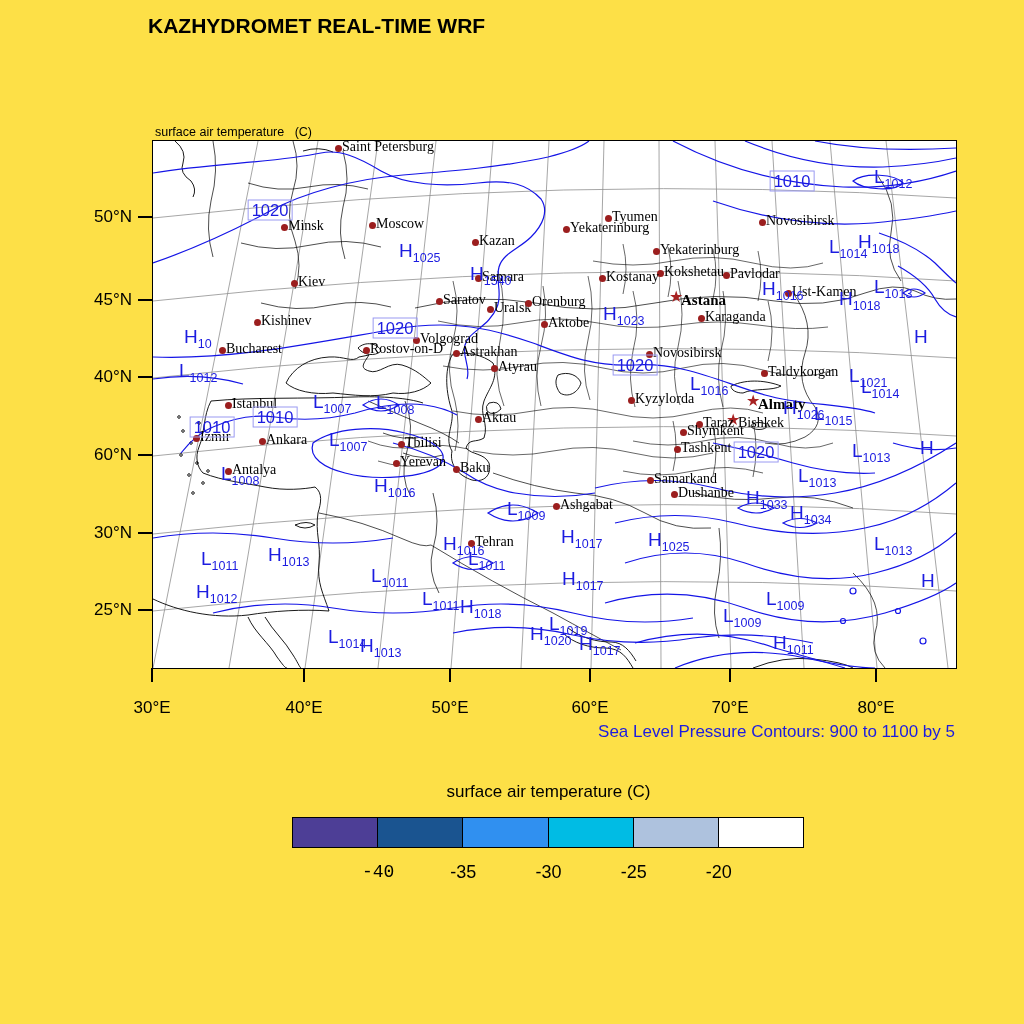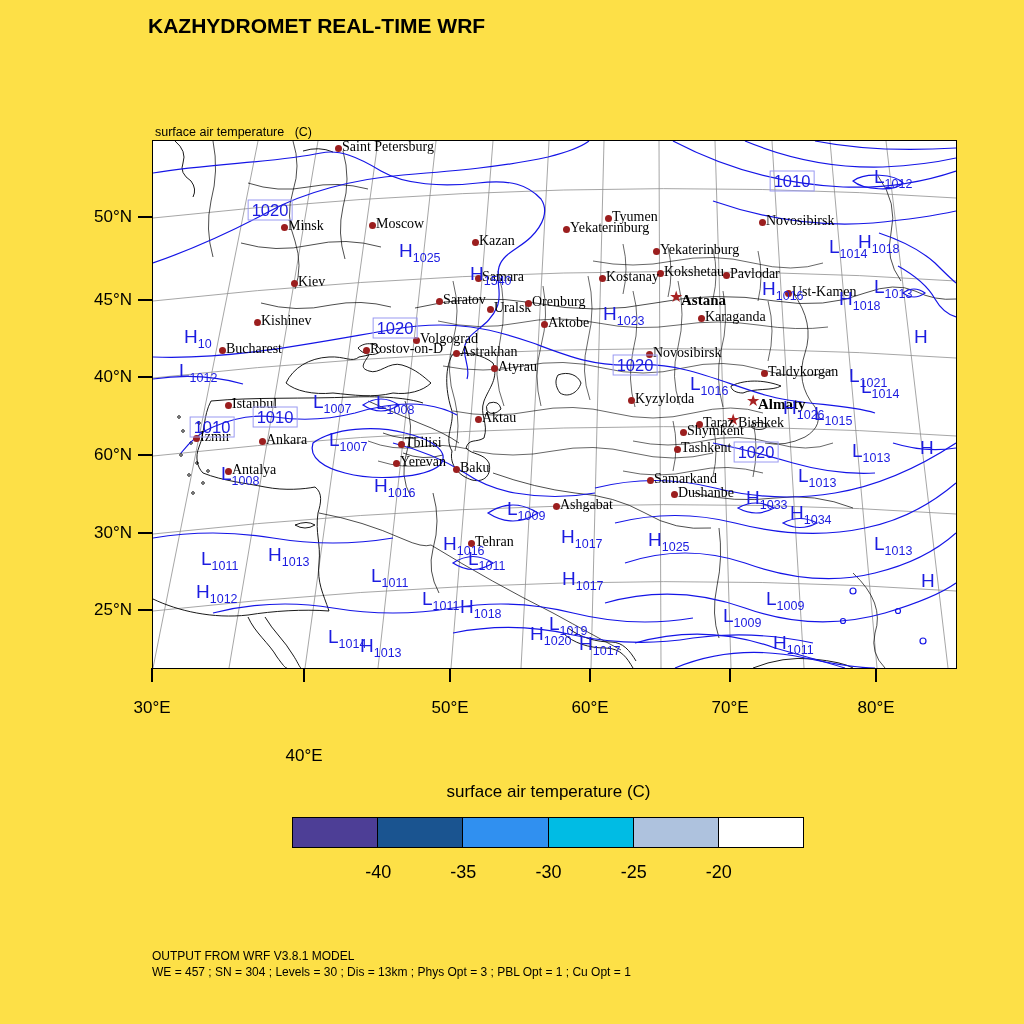--- a/index.html
+++ b/index.html
@@ -430,59 +430,56 @@
         <div class="pbox" style="left: 482px; top: 224px;">1020</div>
         <div class="pbox" style="left: 122px; top: 276px;">1010</div>
         <div class="pbox" style="left: 59px; top: 286px;">1010</div>
         <div class="pbox" style="left: 603px; top: 311px;">1020</div>
       </div>
   </div>
 
   <div id="yaxis"></div>
   <div id="xaxis"></div>
 
+  <div class="caption">Sea Level Pressure Contours: 900 to 1100 by 5</div>
 
   <div class="cb-title">surface air temperature  (C)</div>
   <div class="colorbar" id="colorbar">
       <div class="cb-cell" style="background: rgb(77, 62, 150);"></div>
       <div class="cb-cell" style="background: rgb(26, 84, 144);"></div>
       <div class="cb-cell" style="background: rgb(48, 144, 240);"></div>
       <div class="cb-cell" style="background: rgb(0, 188, 228);"></div>
       <div class="cb-cell" style="background: rgb(174, 194, 222);"></div>
       <div class="cb-cell" style="background: rgb(255, 255, 255);"></div>
     </div>
   <div class="cb-ticks" id="cbticks">
-      <div class="cb-tick" style="left: 85.1667px; top: 0px;">-40</div>
+      <div class="cb-tick" style="left: 85.1667px; top: 0px; font-family: Liberation Mono, monospace;">-40</div>
       <div class="cb-tick" style="left: 170.333px; top: 0px;">-35</div>
       <div class="cb-tick" style="left: 255.5px; top: 0px;">-30</div>
       <div class="cb-tick" style="left: 340.667px; top: 0px;">-25</div>
       <div class="cb-tick" style="left: 425.833px; top: 0px;">-20</div>
     </div>
 
-  <div class="footer">
-    <div>OUTPUT FROM WRF V3.8.1 MODEL</div>
-    <div>WE = 457 ; SN = 304 ; Levels = 30 ; Dis = 13km ; Phys Opt = 3 ; PBL Opt = 1 ; Cu Opt = 1</div>
-  </div>
 
 <div class="ytick-line" style="top: 216px;"></div>
     <div class="ytick-label" style="top: 207px;">50°N</div>
     <div class="ytick-line" style="top: 299px;"></div>
     <div class="ytick-label" style="top: 290px;">45°N</div>
     <div class="ytick-line" style="top: 376px;"></div>
     <div class="ytick-label" style="top: 367px;">40°N</div>
     <div class="ytick-line" style="top: 454px;"></div>
     <div class="ytick-label" style="top: 445px;">60°N</div>
     <div class="ytick-line" style="top: 532px;"></div>
     <div class="ytick-label" style="top: 523px;">30°N</div>
     <div class="ytick-line" style="top: 609px;"></div>
     <div class="ytick-label" style="top: 600px;">25°N</div>
     <div class="xtick-line" style="left: 151px;"></div>
     <div class="xtick-label" style="left: 117px;">30°E</div>
     <div class="xtick-line" style="left: 303px;"></div>
-    <div class="xtick-label" style="left: 269px; margin-top: 48px;">40°E</div>
+    <div class="xtick-label" style="left: 269px;">40°E</div>
     <div class="xtick-line" style="left: 449px;"></div>
     <div class="xtick-label" style="left: 415px;">50°E</div>
     <div class="xtick-line" style="left: 589px;"></div>
     <div class="xtick-label" style="left: 555px;">60°E</div>
     <div class="xtick-line" style="left: 729px;"></div>
     <div class="xtick-label" style="left: 695px;">70°E</div>
     <div class="xtick-line" style="left: 875px;"></div>
     <div class="xtick-label" style="left: 841px;">80°E</div>
   </div>
 

